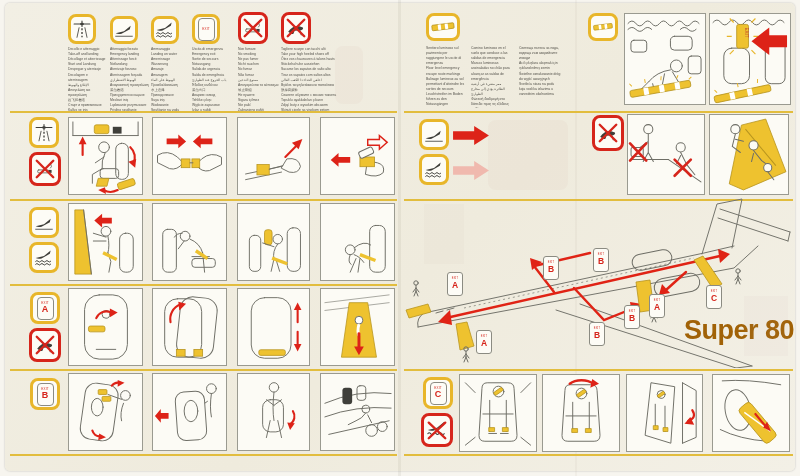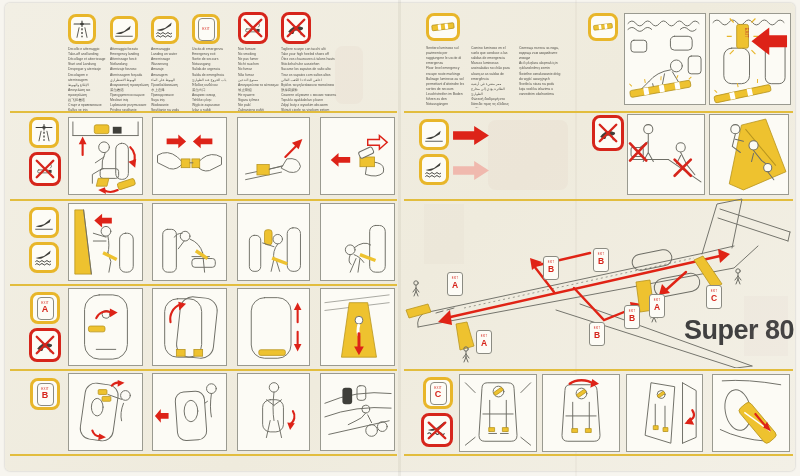--- a/index.html
+++ b/index.html
@@ -25,21 +25,21 @@
   .rs{stroke:#dd2318;fill:none;stroke-width:2.2;stroke-linecap:round;}
   .xx{stroke:#d6251b;stroke-width:2.6;stroke-linecap:round;fill:none;}
   .doorcard{width:15px;height:21px;border:1.2px solid #8b8b82;border-radius:4px;background:#fdfcf6;
             display:flex;flex-direction:column;align-items:center;justify-content:center;}
   .xw{font-size:3px;color:#d6251b;letter-spacing:.2px;line-height:1;}
   .xl{font-size:9px;color:#d6251b;font-weight:bold;line-height:1;}
   .exitbox{position:absolute;width:14px;height:22px;border:1px solid #8b8b82;border-radius:3px;
            background:#fdfcf6;display:flex;flex-direction:column;align-items:center;justify-content:center;z-index:5;}
   .exitbox .xw{font-size:2.6px;}
   .exitbox .xl{font-size:8.5px;}
-  .title{position:absolute;left:684px;top:315px;font-size:27px;font-weight:bold;color:#404040;letter-spacing:-.5px;}
+  .title{position:absolute;left:684px;top:315px;font-size:27px;font-weight:bold;color:#a16207;letter-spacing:-.5px;}
   .ghost{position:absolute;background:#c98;opacity:.07;border-radius:8px;}
 </style>
 </head>
 <body>
 
 <div id="stage">
   <div class="card"></div>
   <div class="crease" style="left:398px;width:3px;background:rgba(90,80,50,.07);"></div>
   <div class="crease" style="left:575px;width:2px;background:rgba(90,80,50,.04);"></div>
 

